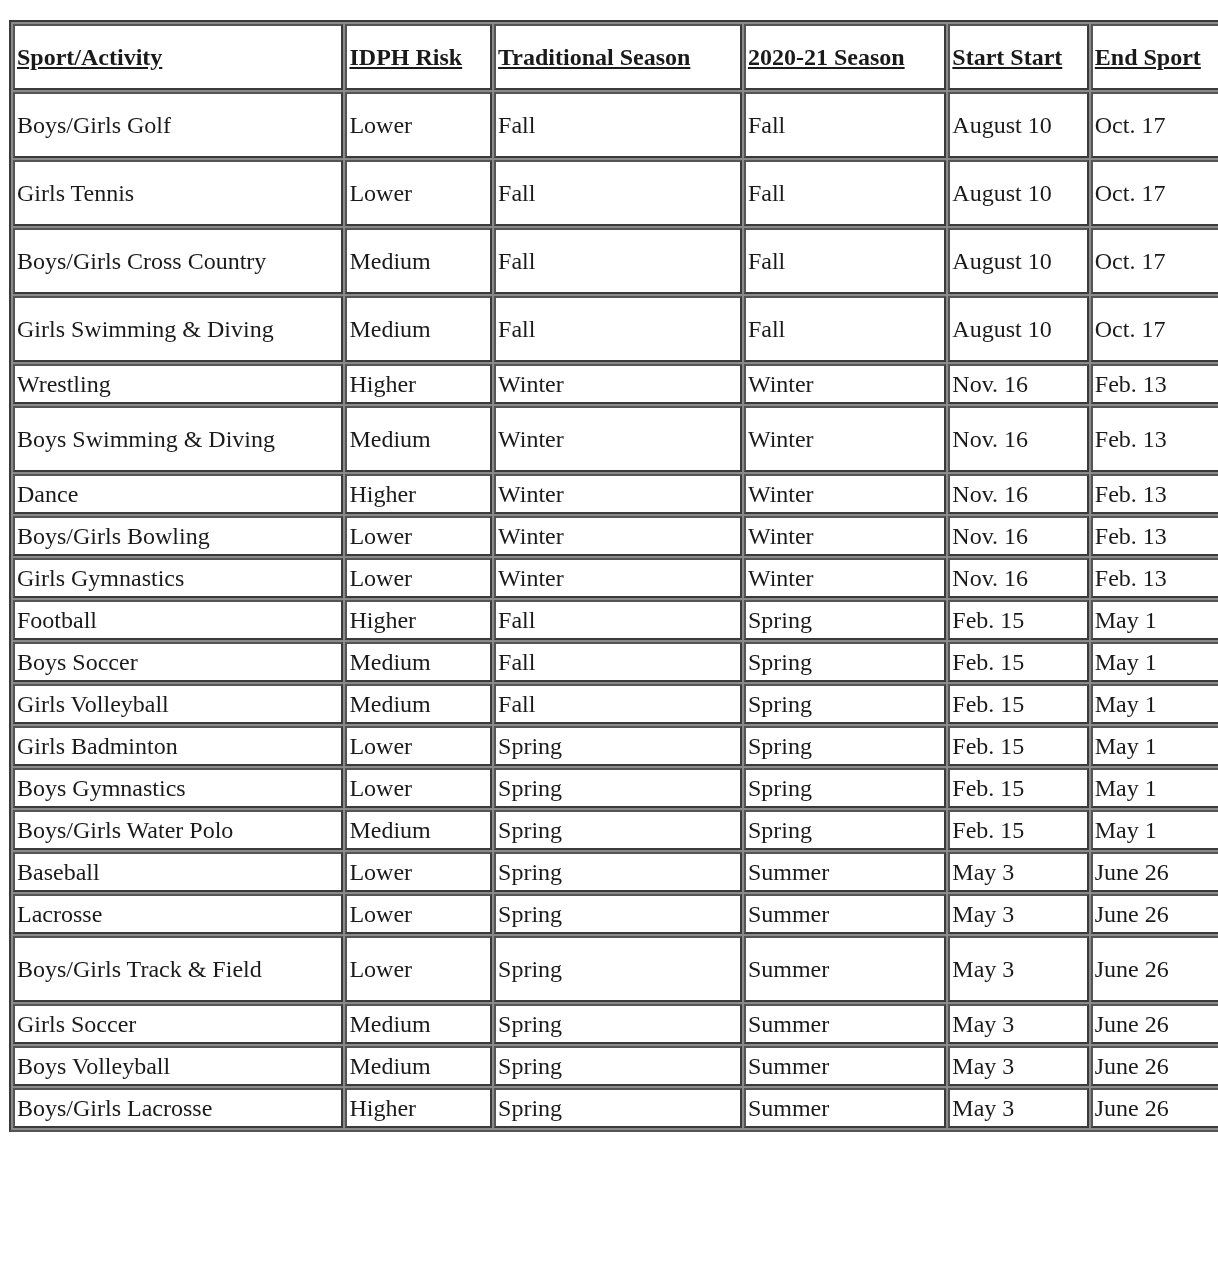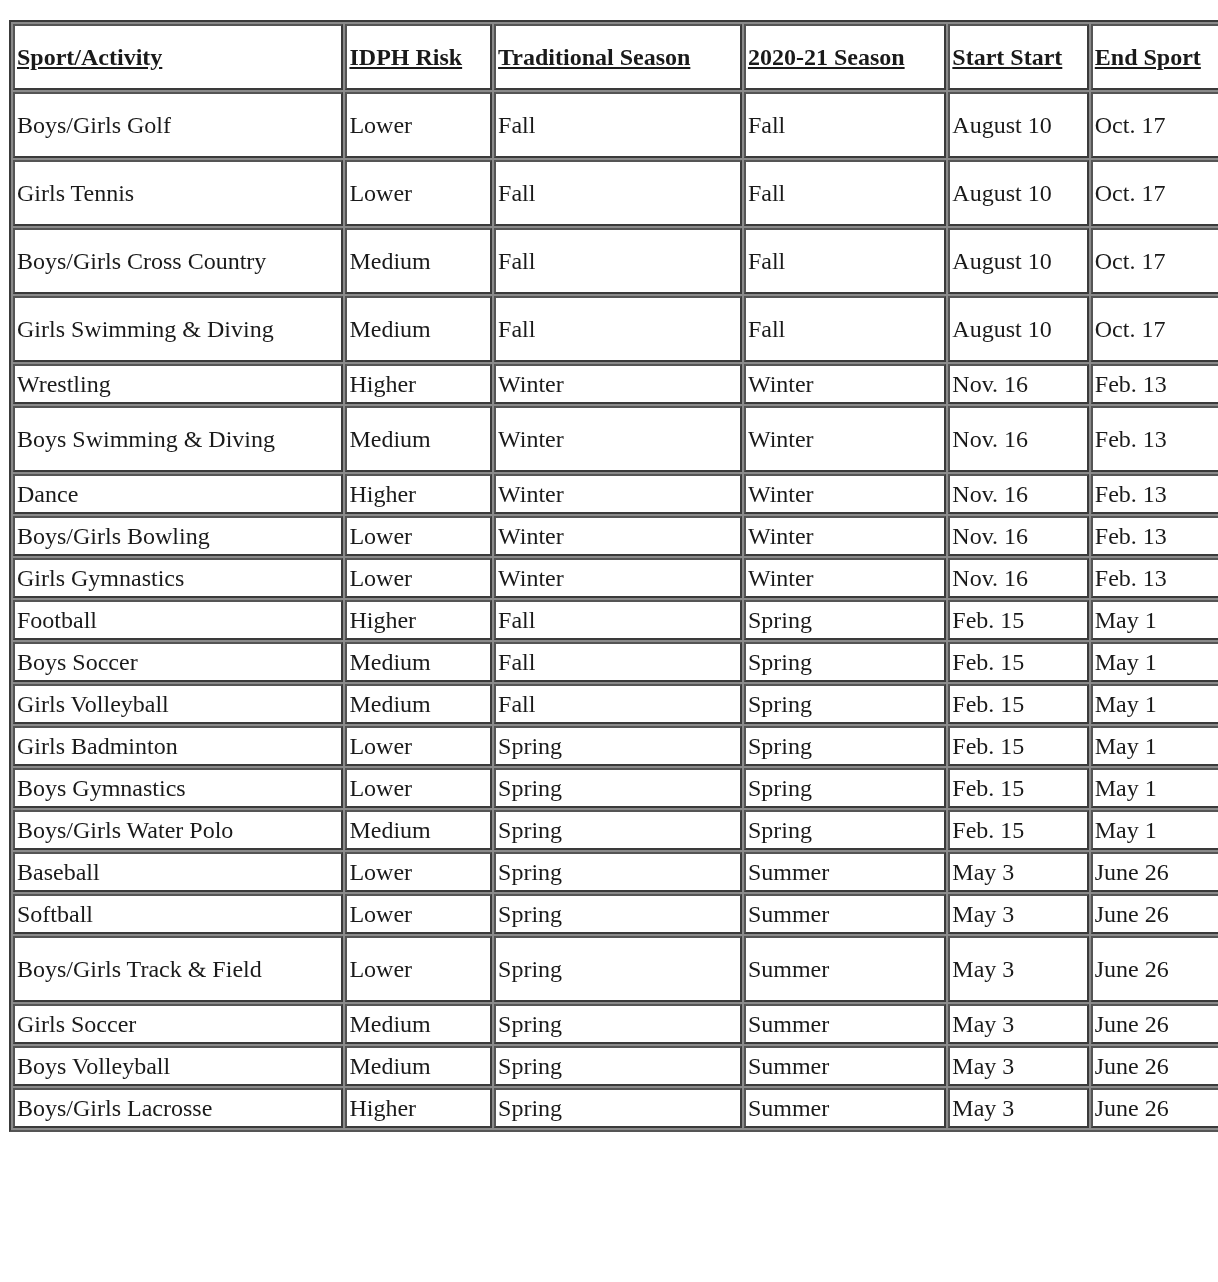--- a/index.html
+++ b/index.html
@@ -174,21 +174,21 @@
   </tr>
       <tr class="short">
     <td>Baseball</td>
     <td>Lower</td>
     <td>Spring</td>
     <td>Summer</td>
     <td>May 3</td>
     <td>June 26</td>
   </tr>
       <tr class="short">
-    <td>Softball</td>
+    <td>Lacrosse</td>
     <td>Lower</td>
     <td>Spring</td>
     <td>Summer</td>
     <td>May 3</td>
     <td>June 26</td>
   </tr>
       <tr class="tall">
     <td>Boys/Girls Track &amp; Field</td>
     <td>Lower</td>
     <td>Spring</td>

